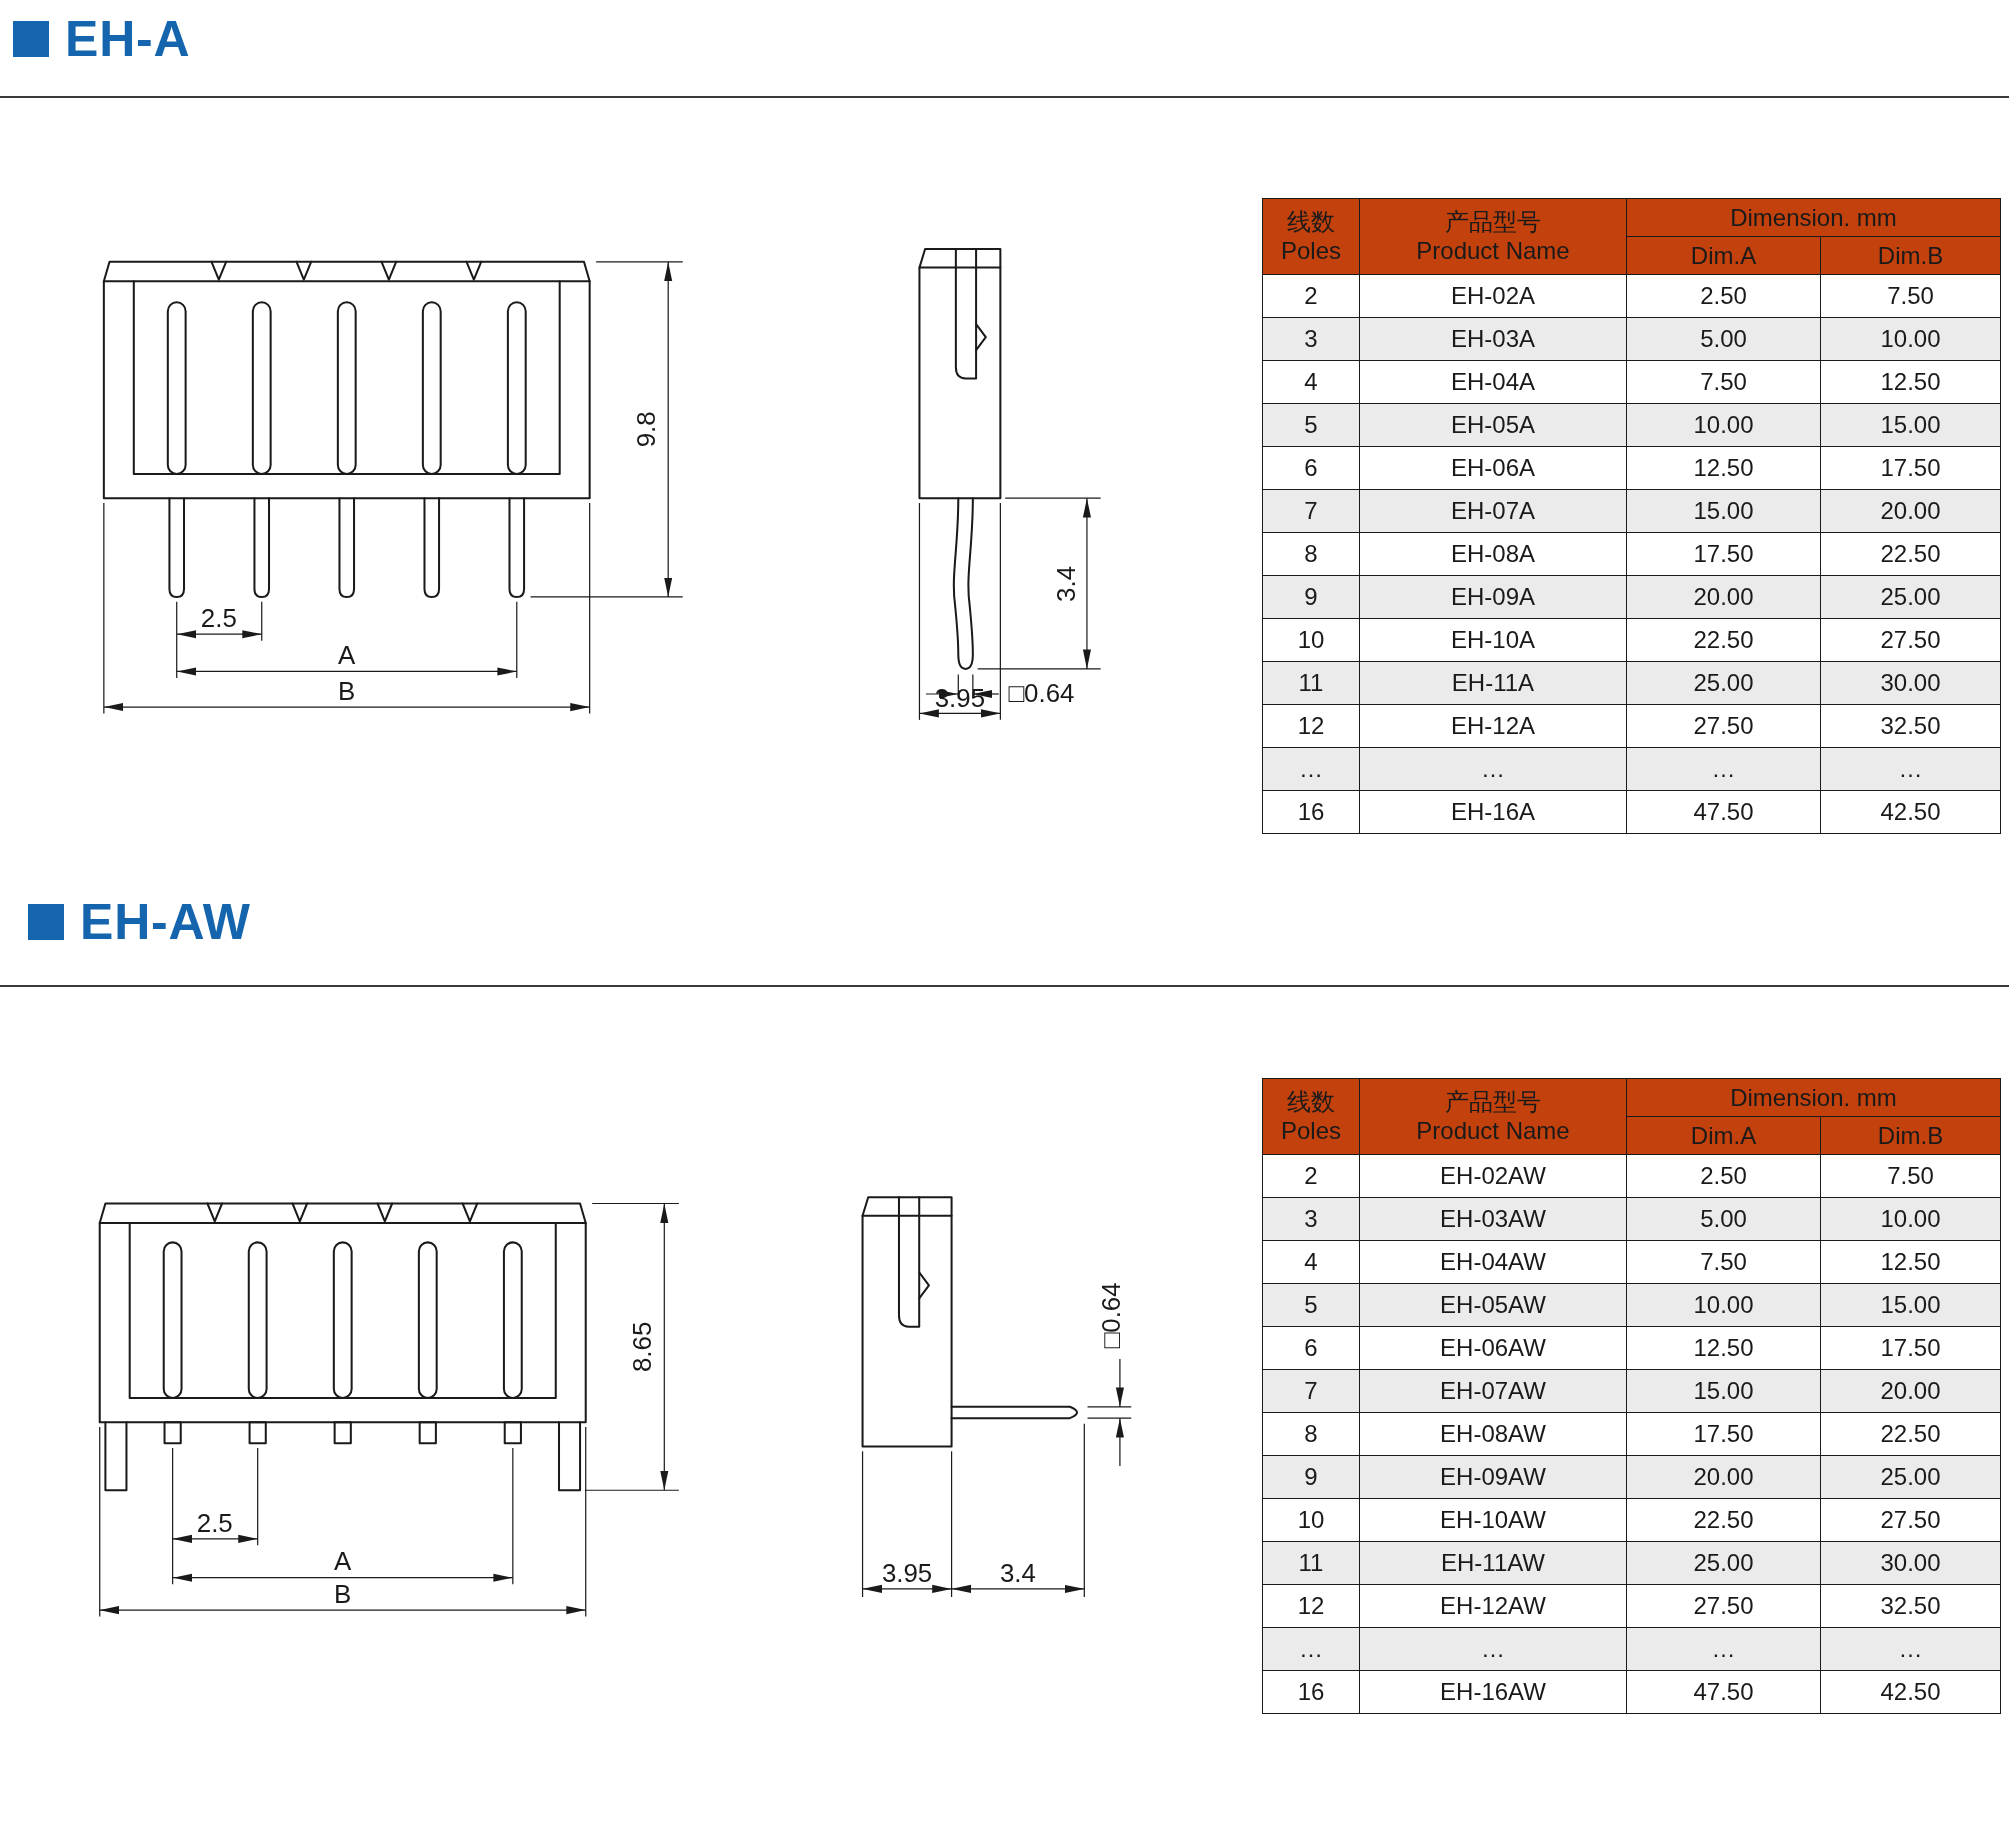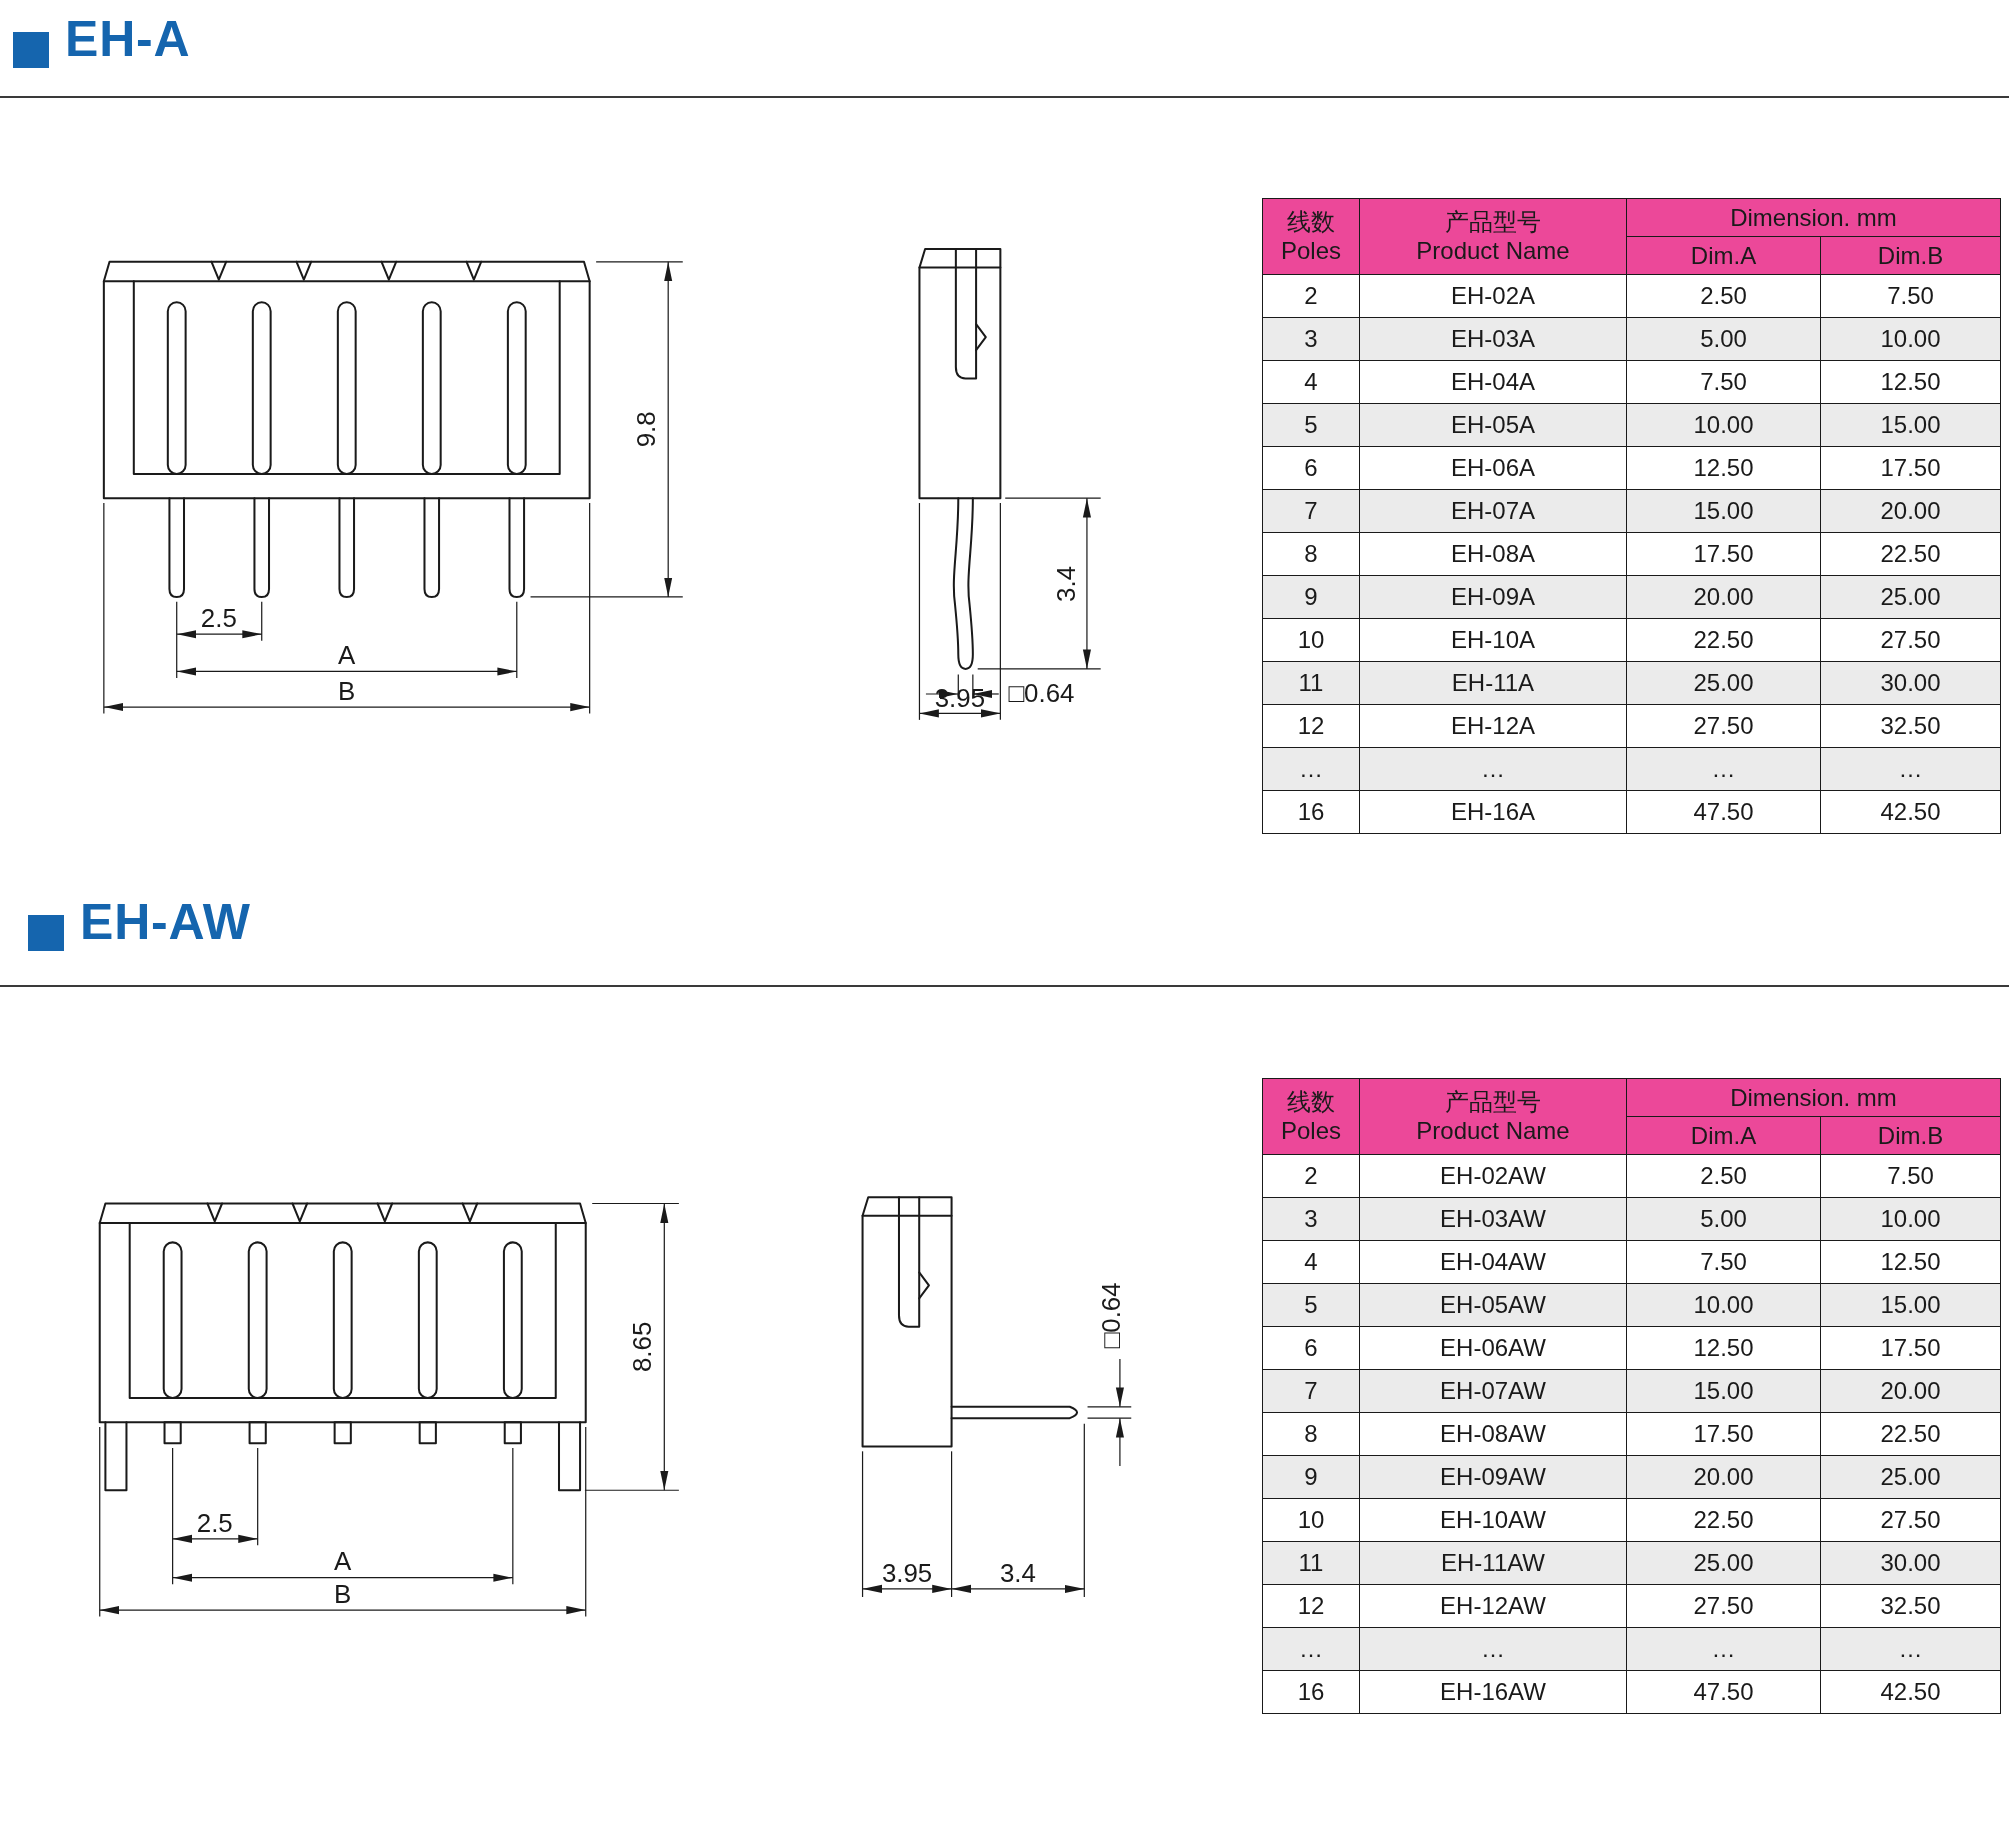--- a/index.html
+++ b/index.html
@@ -1,32 +1,32 @@
 <!DOCTYPE html>
 <html style="--accent: #1565ae;font-size:13px"><head>
 <meta charset="utf-8">
 <style>
   * { box-sizing: border-box; }
   html,body { margin:0; padding:0; }
   body {
     width:2009px; height:1841px; position:relative; background:#ffffff;
     font-family:"Liberation Sans", sans-serif; color:#1a1a1a; overflow:hidden;
   }
-  .section-header { position:absolute; left:13px; display:flex; align-items:flex-end; gap:16px; }
+  .section-header { position:absolute; left:13px; display:flex; align-items:center; gap:16px; }
   .accent-square { width:36px; height:36px; background:var(--accent,#1565ae); display:inline-block; }
   .section-title { margin:0; font-size:50px; font-weight:bold; color:var(--accent,#1565ae); letter-spacing:0.8px; }
   .rule { position:absolute; left:0; width:2009px; height:1.6px; background:#3a3a3a; }
   .drawing { position:absolute; overflow:visible; }
   .ln { stroke:#1a1a1a; stroke-width:2.5; fill:none; stroke-linejoin:round; stroke-linecap:round; }
   .dl { stroke:#1a1a1a; stroke-width:1.5; fill:none; }
   .dim text { font-size:32px; fill:#1a1a1a; font-family:"Liberation Sans",sans-serif; }
   .spec-table { position:absolute; }
   .spec-table table { border-collapse:collapse; table-layout:fixed; background:#fff; }
   .spec-table th, .spec-table td { border:1.6px solid #1a1a1a; text-align:center; vertical-align:middle; padding:0 4.9px; }
-  .spec-table thead th { font-weight:normal; font-size:24px; height:38px; background:#ec4899; }
+  .spec-table thead th { font-weight:normal; font-size:24px; height:38px; background:#c2410c; }
   .spec-table th.two-line { white-space:pre-line; line-height:1.2; }
   .spec-table td { font-size:24px; height:43px; }
   .spec-table tr.alt td { background:#ebebeb; }
 </style>
 </head>
 <body>
 
 <div class="section-header" style="top:9.7px;">
   <span class="accent-square"></span>
   <h2 class="section-title">EH-A</h2>

